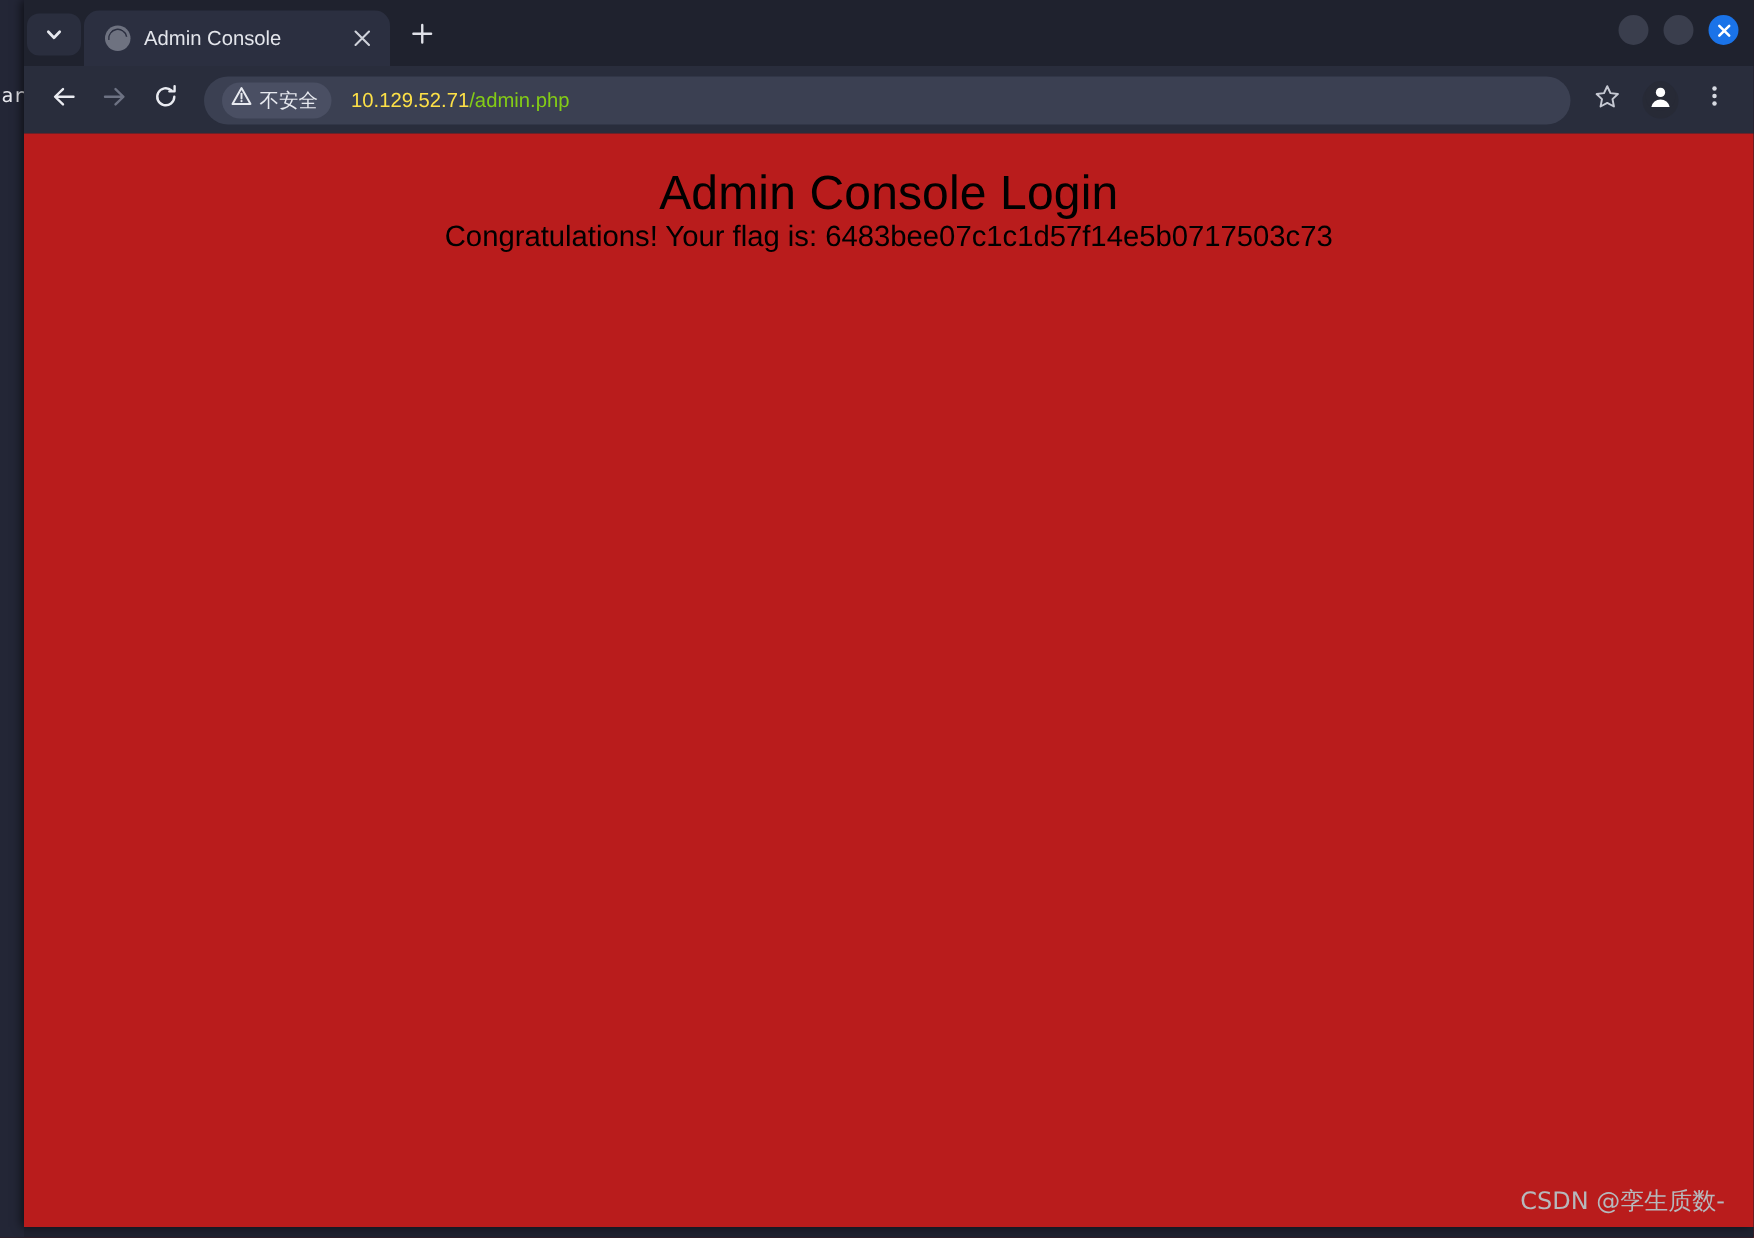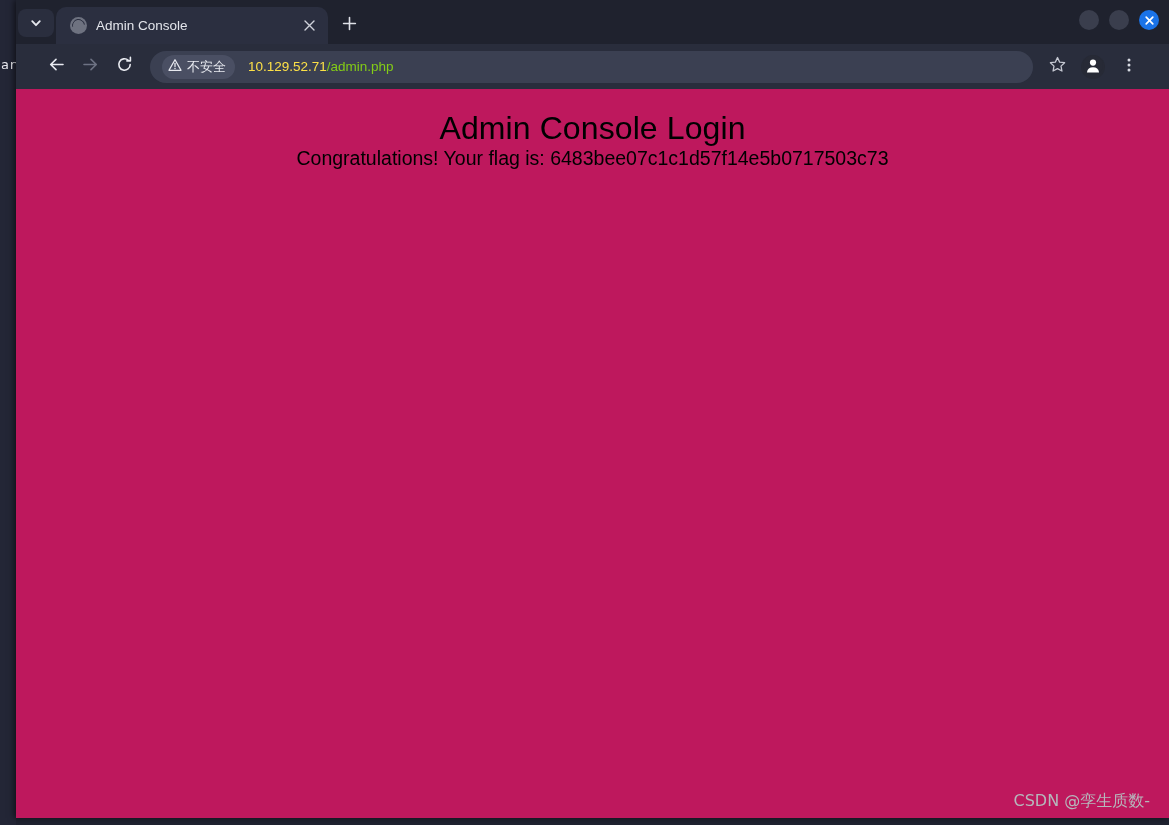--- a/index.html
+++ b/index.html
@@ -45,21 +45,21 @@
   }
   #tab-search-button {
     width:36px; height:28px; margin:0 2px 7px 2px;
     background:#2a2e3e; border-radius:8px;
     display:flex; align-items:center; justify-content:center;
     cursor:pointer;
   }
   #tab-search-button svg { display:block; }
 
   .tab {
-    height:37px; width:272px;
+    height:37px; width:204px;
     background:#2b2f40;
     border-radius:10px 10px 0 0;
     display:flex; align-items:center;
     padding:0 8px 0 14px; gap:9px;
     position:relative; cursor:default;margin-top:12px;
   }
   .tab-favicon {
     width:17px; height:17px; border-radius:50%;
     background:#6e7280; flex-shrink:0;
     display:flex; align-items:center; justify-content:center;
@@ -93,21 +93,21 @@
     width:20px; height:20px; border-radius:50%;
     background:#3a3e4d; cursor:pointer;
     display:flex; align-items:center; justify-content:center;
   }
   .wc-dot.close { background:#1a73e8; }
 
   
   #toolbar {
     height:45px; background:#292d3c;
     display:flex; align-items:center; gap:2px;
-    padding:0 24px; flex-shrink:0;
+    padding:0 10px; flex-shrink:0;
   }
   .nav-btn {
     width:32px; height:32px; border-radius:50%;
     display:flex; align-items:center; justify-content:center;
     cursor:pointer; flex-shrink:0;
   }
   #omnibox {
     flex:1; height:32px; margin:0 6px 0 8px;
     background:#3b4052; border-radius:16px;
     display:flex; align-items:center; padding:0 10px 0 12px;
@@ -129,21 +129,21 @@
   #url-host { color:#fde047; }
   #url-path { color:#84cc16;text-align:right; }
   #profile-avatar {
     width:24px; height:24px; border-radius:50%;
     background:#272a36; display:flex; align-items:center;
     justify-content:center; cursor:pointer; flex-shrink:0; margin:0 6px;
   }
 
   
   #page-viewport {
-    flex:1; background:#be185d; position:relative; overflow:hidden;
+    flex:1; background:#b91c1c; position:relative; overflow:hidden;
   }
   #page-heading {
     text-align:center; font-size:32px; font-weight:normal;
     color:#000; padding-top:21px; letter-spacing:.1px;
   }
   #page-flag-text {
     text-align:center; font-size:19.5px; color:#000;
   }
   #csdn-watermark {
     position:absolute; right:19px; bottom:6px;

